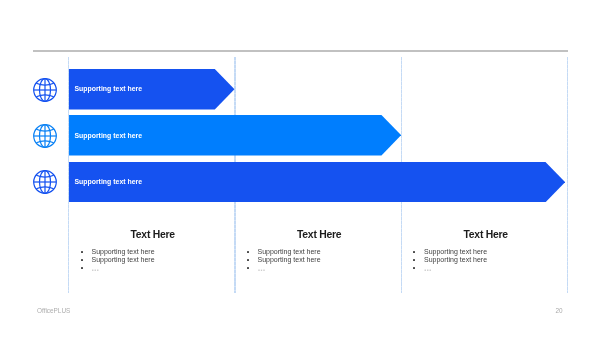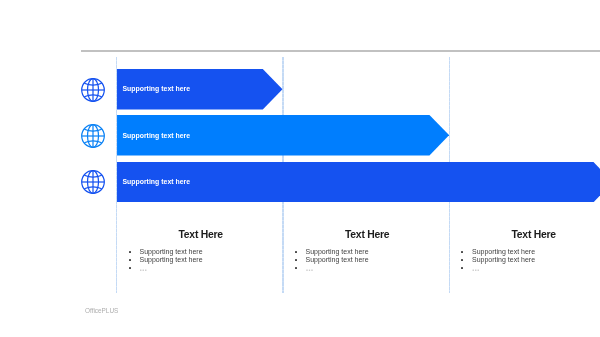--- a/index.html
+++ b/index.html
@@ -1,19 +1,19 @@
 <!DOCTYPE html>
 <html><head>
 <meta charset="utf-8">
 <style>
   html,body{margin:0;padding:0;}
   body{width:600px;height:337px;background:#ffffff;overflow:hidden;
        font-family:"Liberation Sans",sans-serif;
        -webkit-font-smoothing:antialiased;}
-  .slide{position:relative;width:484px;height:337px;background:#ffffff;margin-left:48px;}
+  .slide{position:relative;width:484px;height:337px;background:#ffffff;}
 
   .toprule{position:absolute;left:33px;top:50.1px;width:534.5px;height:1.6px;background:#c1c1c1;}
 
   .vline{position:absolute;top:56.5px;width:1.6px;height:236px;
          background:repeating-linear-gradient(to bottom,
             #c4daf5 0px,#c4daf5 3.0px,#d5e5f8 3.3px,#d5e5f8 4.1px);}
 
   .bar{position:absolute;}
   .barlabel{position:absolute;transform:translateZ(0);color:#ffffff;font-weight:bold;font-size:6.9px;
             letter-spacing:0.02px;white-space:nowrap;}

